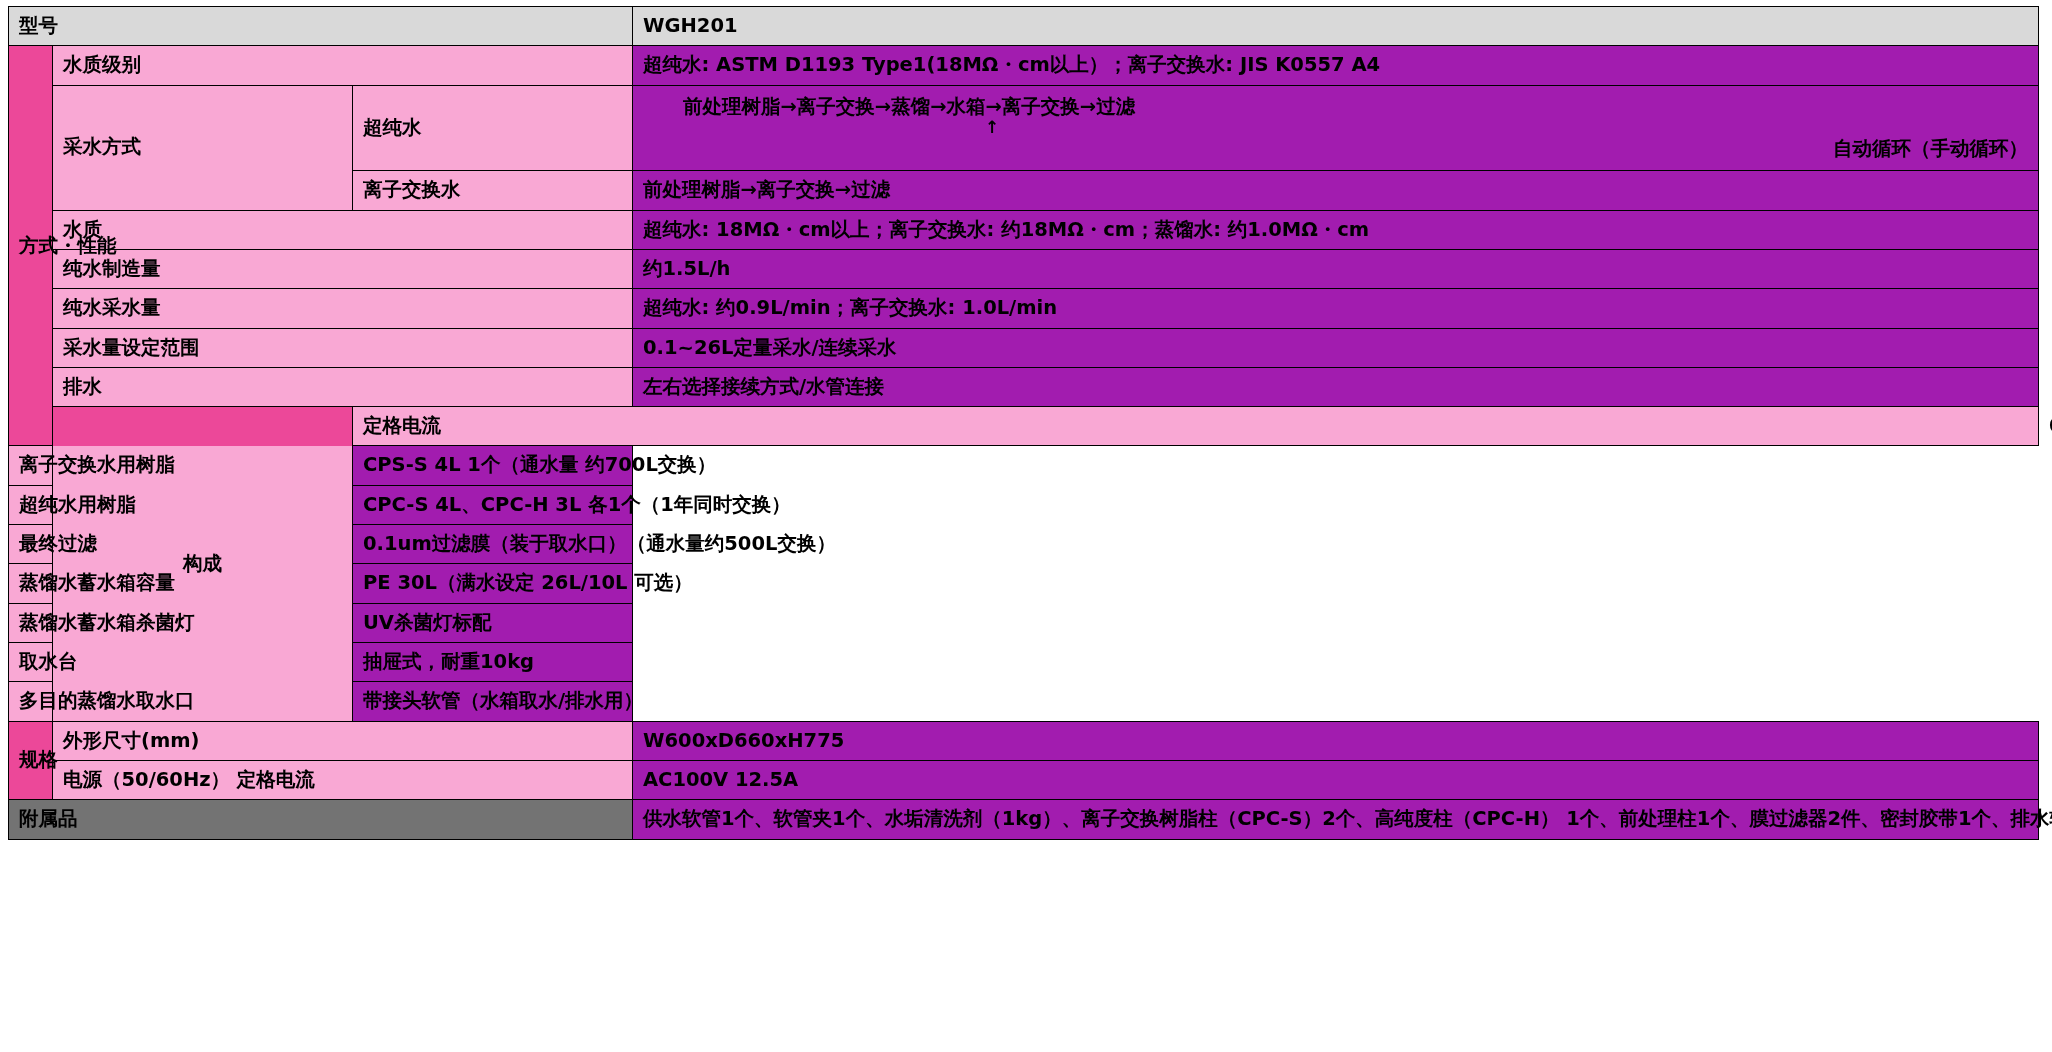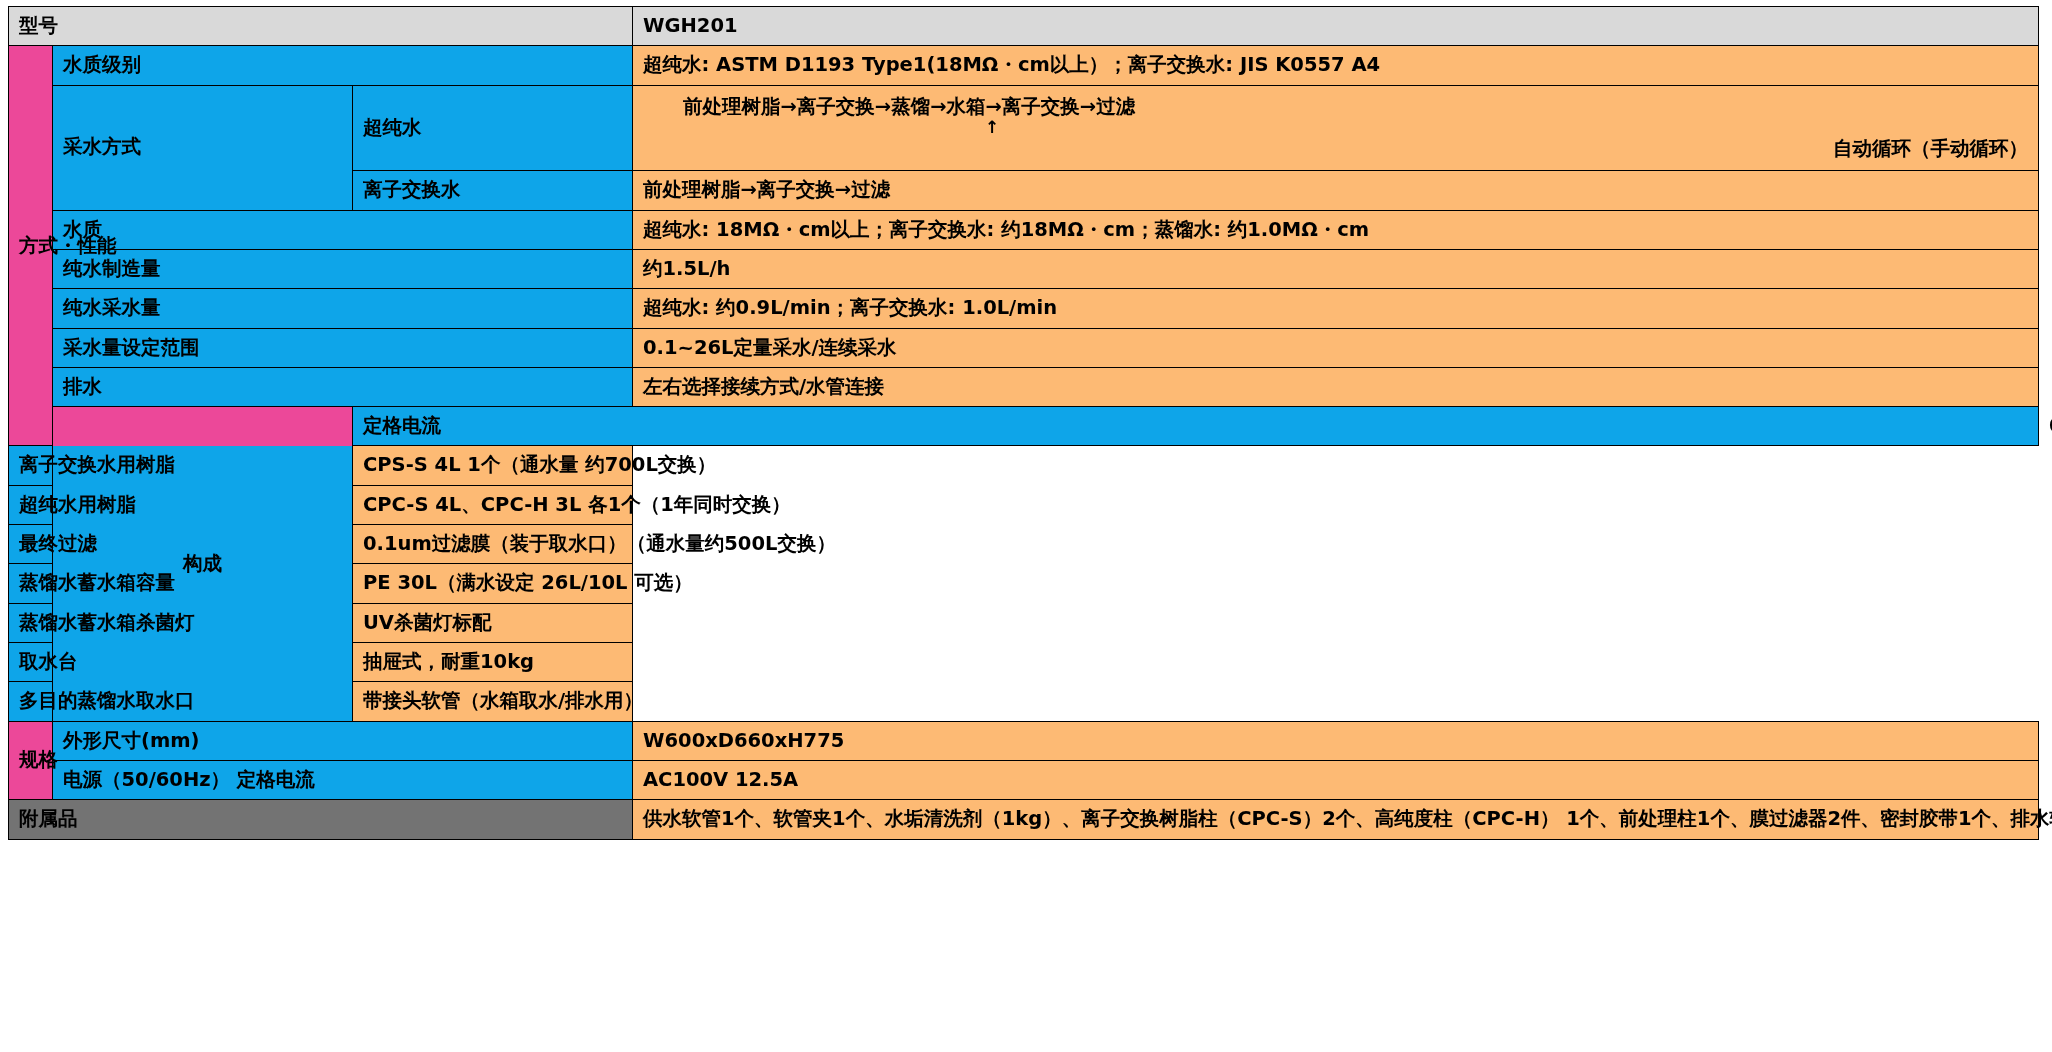--- a/index.html
+++ b/index.html
@@ -47,25 +47,25 @@
     white-space: normal;
     word-break: break-all;
     line-height: 1.2;
     letter-spacing: 0px;
   }
   .titlecell {
     background: #d9d9d9;
     font-weight: bold;
   }
   .itemcell {
-    background: #0ea5e9;
+    background: #f9a8d4;
     margin-left: 8px;
   }
   .valcell {
-    background: #fdba74;
+    background: #a21caf;
   }
   .flowwrap {
     white-space: nowrap;
     position: relative;
     padding-top: 2px;
     padding-bottom: 2px;
     margin-left: 40px;
   }
   .flow-line1 {
     display: block;

